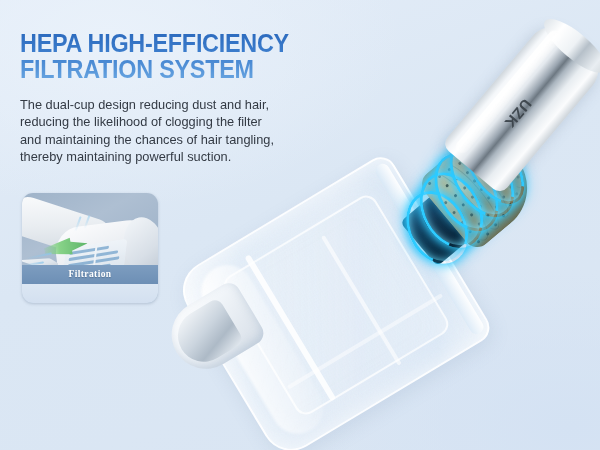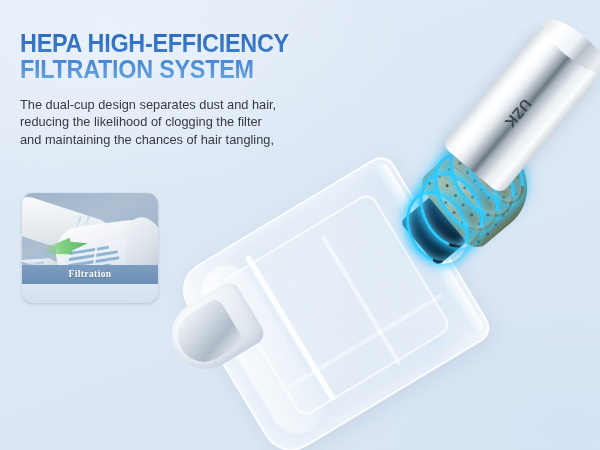--- a/index.html
+++ b/index.html
@@ -458,23 +458,24 @@
       <div class="brand">UZK</div>
     </div>
   </div>
 
   <h1 class="headline">
     <span class="hl-line">HEPA HIGH-EFFICIENCY</span>
     <span class="hl-line">FILTRATION SYSTEM</span>
   </h1>
 
   <p class="body-copy">
-    <span class="bc-line">The dual-cup design separates dust and hair,</span>
+    <span class="bc-line">The dual-cup design reducing dust and hair,</span>
     <span class="bc-line">reducing the likelihood of clogging the filter</span>
     <span class="bc-line">and maintaining the chances of hair tangling,</span>
+    <span class="bc-line">thereby maintaining powerful suction.</span>
   </p>
 
   <div class="inset-card">
     <div class="inset-scene">
       <div class="ins-handle"></div>
       <div class="ins-nozzle-body"></div>
       <div class="ins-head-ring"></div>
       <div class="ins-grille">
         <i></i>
         <i></i>

